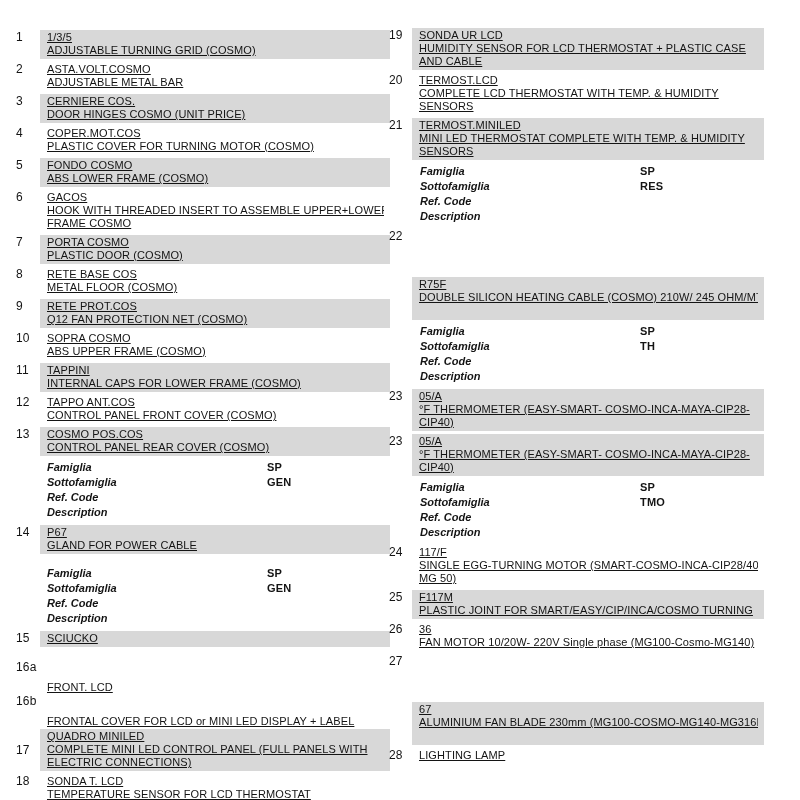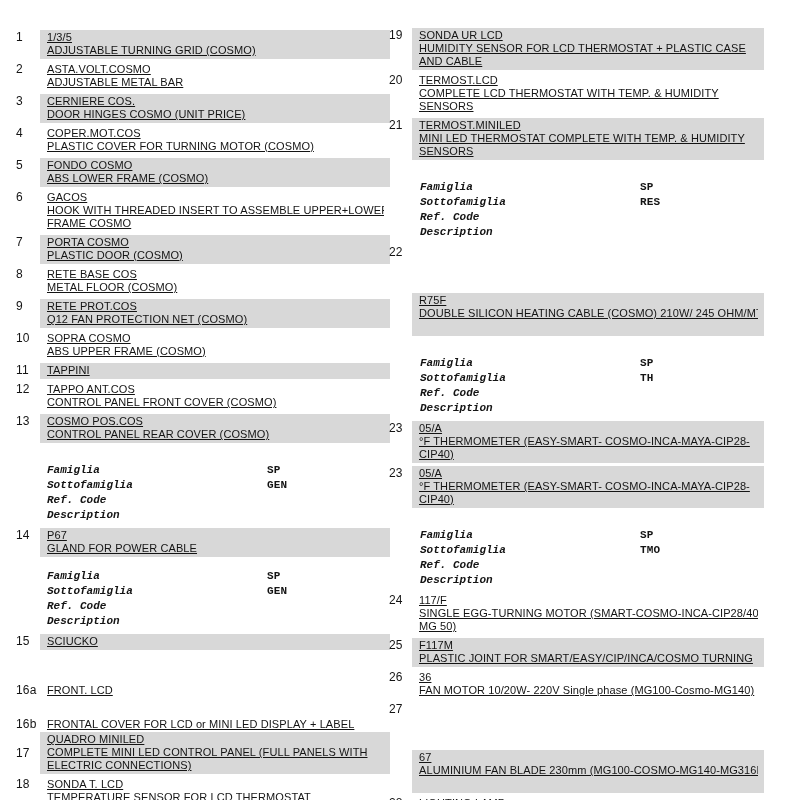--- a/index.html
+++ b/index.html
@@ -19,26 +19,26 @@
   #col-right .num { flex-basis:23px; }
   .num-down { padding-top:15px; }
   .content {
     flex:1 1 auto; min-width:0; font-size:11px; line-height:13px;
     padding:1px 6px 2px 7px; letter-spacing:0.1px;text-decoration:underline;
   }
   .hl { background:var(--hl, #d8d8d8); }
   .pad-bottom { padding-bottom:16px;margin-top:48px; }
   .line { white-space:nowrap; overflow:hidden; }
 
-  .tight { margin-bottom:1px;align-items:flex-end; }
+  .tight { margin-bottom:1px; }
   .tight .content { padding-top:0; padding-bottom:0;margin-top:20px; }
   .tight .num { padding-top:0; }
   .gap-top { margin-top:14px; }
 
-  .family-block { margin:20px 0 5px 24px; padding-left:7px; font-size:11px;font-family:Liberation Mono, monospace; }
+  .family-block { margin:4px 0 5px 24px; padding-left:7px; font-size:11px; }
   .family-block.sm-gap { margin-top:12px; }
   .family-row { display:flex; line-height:15px; min-height:15px; }
   .family-label { width:220px; flex:0 0 220px; font-weight:bold; font-style:italic; }
   .family-value { font-weight:bold; letter-spacing:0.2px; }
 </style>
 </head>
 <body>
 
 <div>
   <div id="col-left" class="column">
@@ -110,20 +110,21 @@
         <div class="num">10</div>
         <div class="content">
           <div class="line">SOPRA COSMO</div>
           <div class="line">ABS UPPER FRAME (COSMO)</div>
         </div>
       </div>
       <div class="item-row">
         <div class="num">11</div>
         <div class="content hl">
           <div class="line">TAPPINI</div>
+          <div class="line">INTERNAL CAPS FOR LOWER FRAME (COSMO)</div>
         </div>
       </div>
       <div class="item-row">
         <div class="num">12</div>
         <div class="content">
           <div class="line">TAPPO ANT.COS</div>
           <div class="line">CONTROL PANEL FRONT COVER (COSMO)</div>
         </div>
       </div>
       <div class="item-row">

